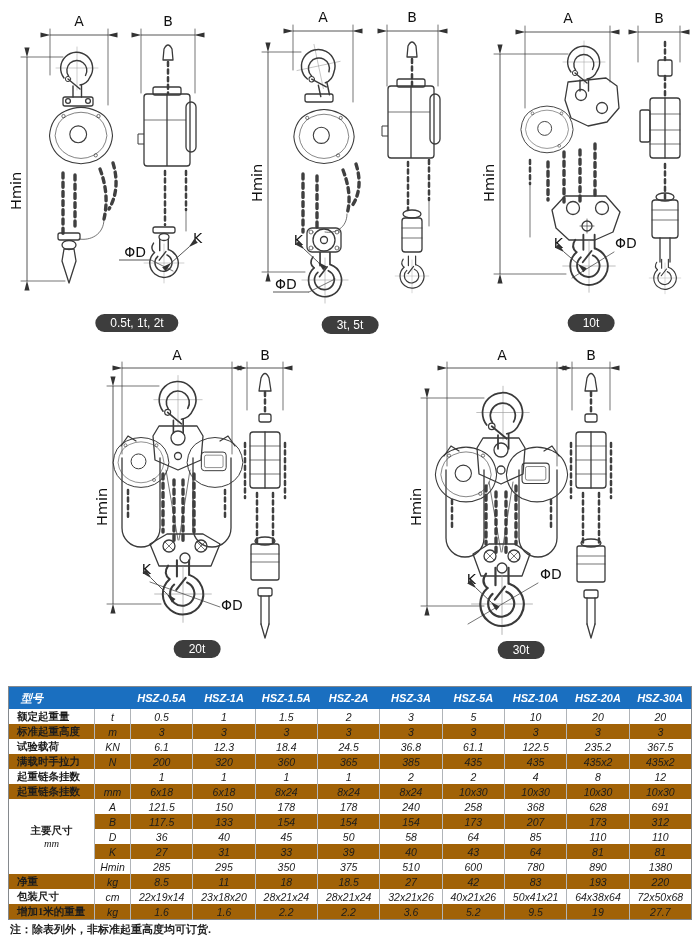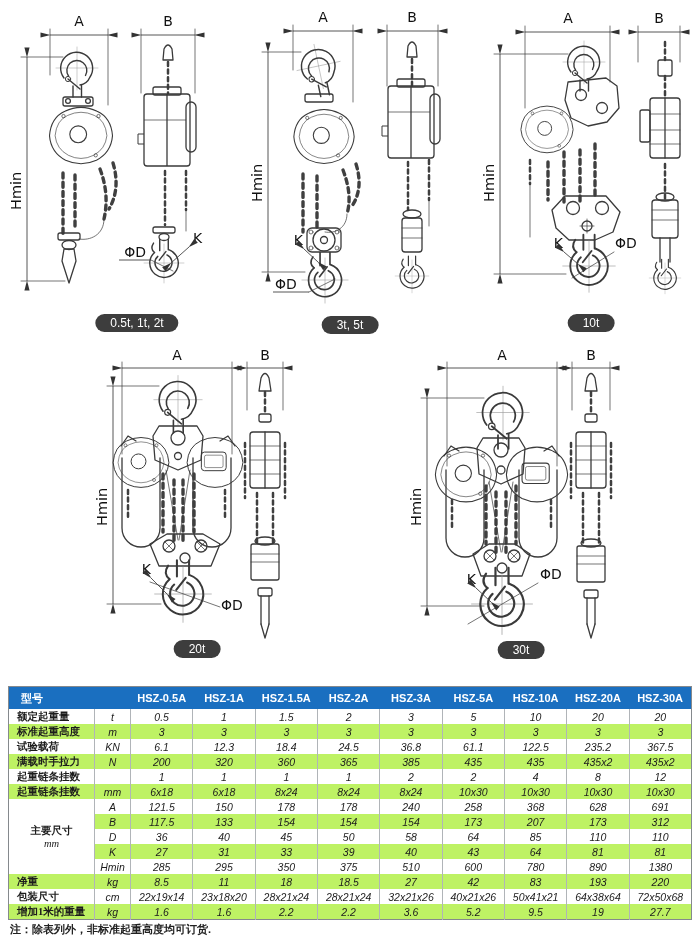--- a/index.html
+++ b/index.html
@@ -12,28 +12,28 @@
   .l{fill:none;stroke:#3a3a3a;stroke-width:1.3;stroke-linecap:round;stroke-linejoin:round;}
   .t{fill:none;stroke:#3a3a3a;stroke-width:0.7;stroke-linecap:round;}
   .dim{fill:none;stroke:#444;stroke-width:0.9;}
   .ch{fill:none;stroke:#3f3f3f;stroke-width:3.4;stroke-dasharray:5 4.2;stroke-linecap:round;}
   .ch2{fill:none;stroke:#3f3f3f;stroke-width:2.5;stroke-dasharray:4 3.6;stroke-linecap:round;}
   .badge{position:absolute;transform:translateX(-50%);background:#3d3d3d;color:#fff;
          font-weight:normal;font-size:12px;line-height:16px;padding:1px 15px;border-radius:10px;
          white-space:nowrap;}
   table.spec{position:absolute;left:8px;top:686px;width:684px;border-collapse:collapse;
              table-layout:fixed;border:1px solid #85898d;}
-  .spec th{background:#1a6fc0;color:#fff;font-size:11px;font-weight:bold;
+  .spec th{background:#1a6fc0;color:#fff;font-size:11px;font-style:italic;font-weight:bold;
            height:22px;padding:0;text-align:center;margin-top:21px;}
   .spec th.lbl{text-align:left;padding-left:12px;}
   .spec td{height:15px;padding:0;font-size:10.5px;text-align:center;color:#1c1c1c;
            border-left:1px solid #b0b4b8;overflow:hidden;white-space:nowrap;}
   .spec td.lbl{text-align:left;padding-left:8px;font-weight:bold;border-left:none;font-size:10.5px;font-family:Liberation Serif, serif;}
   .spec td.unit,.spec td.val{font-style:italic;}
-  .spec tr.alt{background:#bef264;}
+  .spec tr.alt{background:#a16207;}
   .spec td.group{text-align:center;padding-left:0;vertical-align:middle;background:#fff;margin-top:12px;}
   .spec td.group .gu{font-weight:normal;font-style:italic;}
   .note{position:absolute;left:10px;top:922px;font-size:11px;font-weight:bold;color:#222;margin:0;}
 </style>
 </head>
 <body>
 
 <div class="canvas">
 
 <svg width="0" height="0" style="position:absolute" aria-hidden="true">

